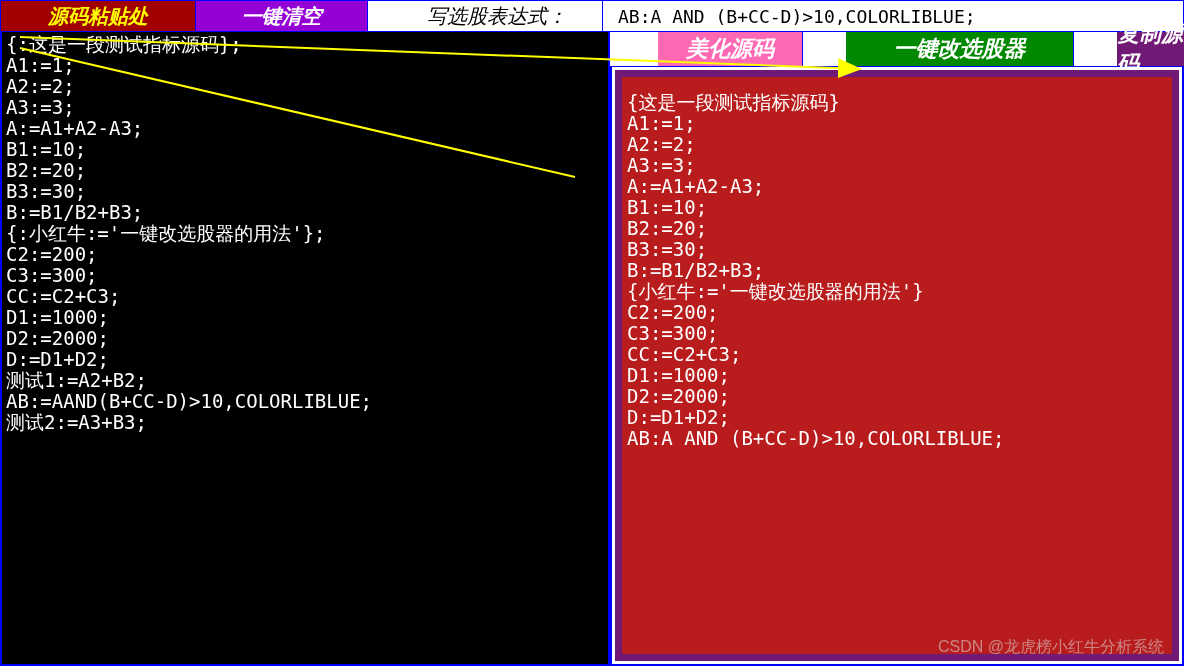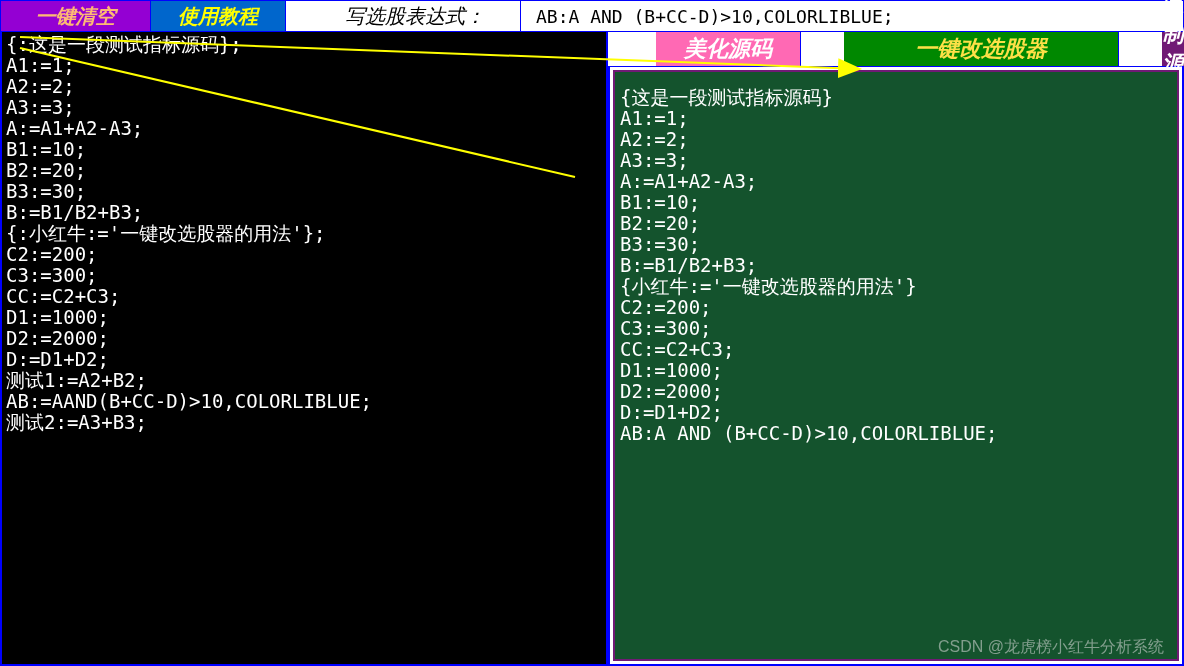--- a/index.html
+++ b/index.html
@@ -20,21 +20,21 @@
       display: flex;
       align-items: center;
       justify-content: center;
       font-size: 20px;
       font-weight: bold;
       font-style: italic;
       border-right: 1px solid #0000ff;
       cursor: pointer;
     }
     .btn-paste { background: #a00000; color: #ffff00; width: 195px; }
-    .btn-clear { background: #9400d3; color: #fdba74; width: 150px; }
+    .btn-clear { background: #9400d3; color: #ffffff; width: 172px; }
     .btn-tutorial { background: #0066cc; color: #ffff00; width: 135px; }
     .expr-label {
       background: #ffffff;
       color: #000000;
       width: 235px;
       display: flex;
       align-items: center;
       justify-content: center;
       font-size: 20px;
       font-style: italic;
@@ -82,35 +82,35 @@
       display: flex;
       align-items: center;
       justify-content: center;
       font-size: 22px;
       font-weight: bold;
       font-style: italic;
       cursor: pointer;
       border-right: 1px solid #0000ff;
     }
     .btn-beautify { background: #ff69b4; color: #ffffff; width: 145px; }
-    .btn-convert { background: #008800; color: #fde047; width: 275px; }
+    .btn-convert { background: #008800; color: #ffffff; width: 228px; }
     .btn-copy { background: #701a75; color: #ffffff; flex: 1; border-right: none; }
     .right-panel {
       flex: 1;
       background: #ffffff;
       border-left: 2px solid #0000ff;
       border-right: 2px solid #0000ff;
       border-bottom: 2px solid #0000ff;
       padding: 3px;
     }
     .right-inner {
       width: 100%;
       height: 100%;
-      background: #14532d;
-      border: 2px solid #701a75;
+      background: #b91c1c;
+      border: 7px solid #701a75;
       padding: 15px 19px 5px 5px;
     }
     .code-left {
       color: #ffffff;
       font-size: 19px;
       line-height: 21px;
       font-family: "SimSun", monospace;
       white-space: pre;
       padding: 2px 4px;
     }
@@ -137,22 +137,22 @@
       color: rgba(220, 220, 220, 0.55);
       font-size: 16px;
       font-family: sans-serif;
       z-index: 20;
     }
   </style>
 </head>
 <body>
 
 <div class="top-bar">
+  <div class="top-btn btn-paste">源码粘贴处</div>
   <div class="top-btn btn-clear">一键清空</div>
-  <div class="top-btn btn-tutorial">使用教程</div>
   <div class="expr-label">写选股表达式：</div>
   <div class="expr-input">AB:A AND (B+CC-D)&gt;10,COLORLIBLUE;</div>
 </div>
 
 <div class="main-area">
   <div class="left-panel">
     <pre class="code-left">{:这是一段测试指标源码};
 A1:=1;
 A2:=2;
 A3:=3;

